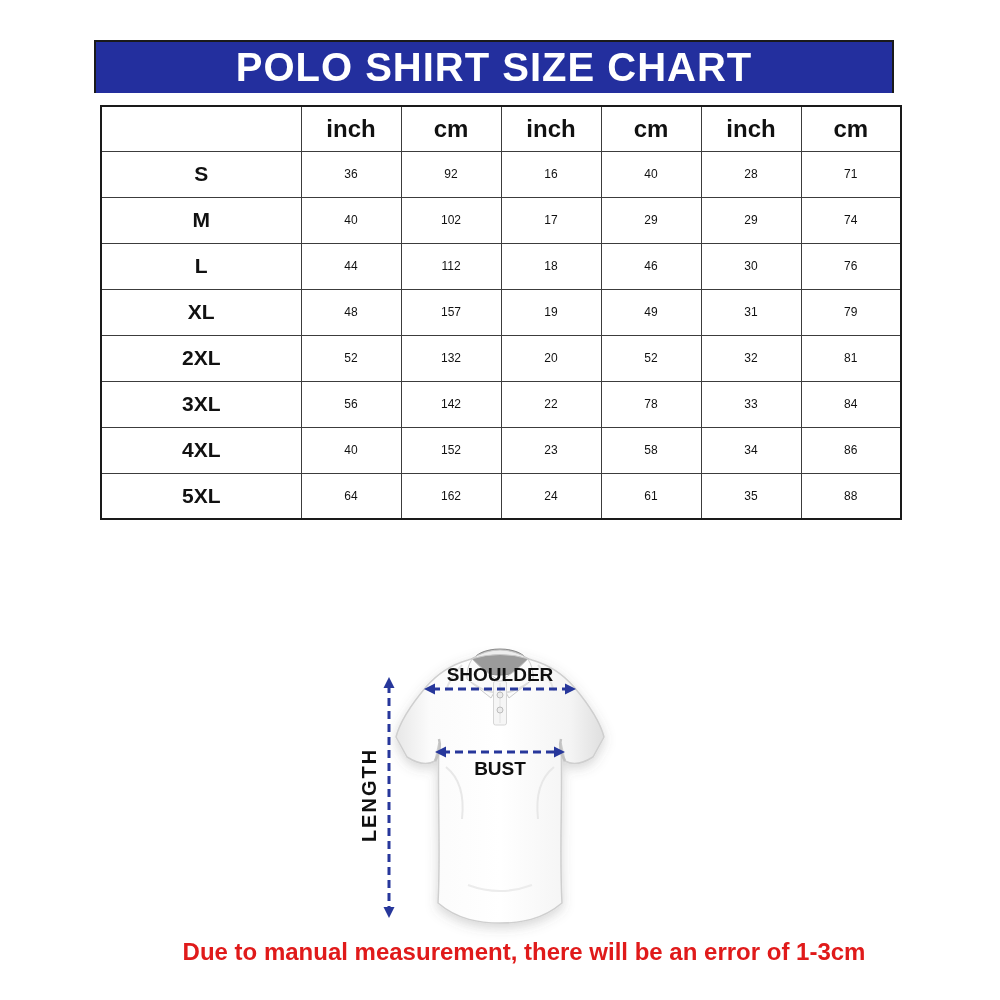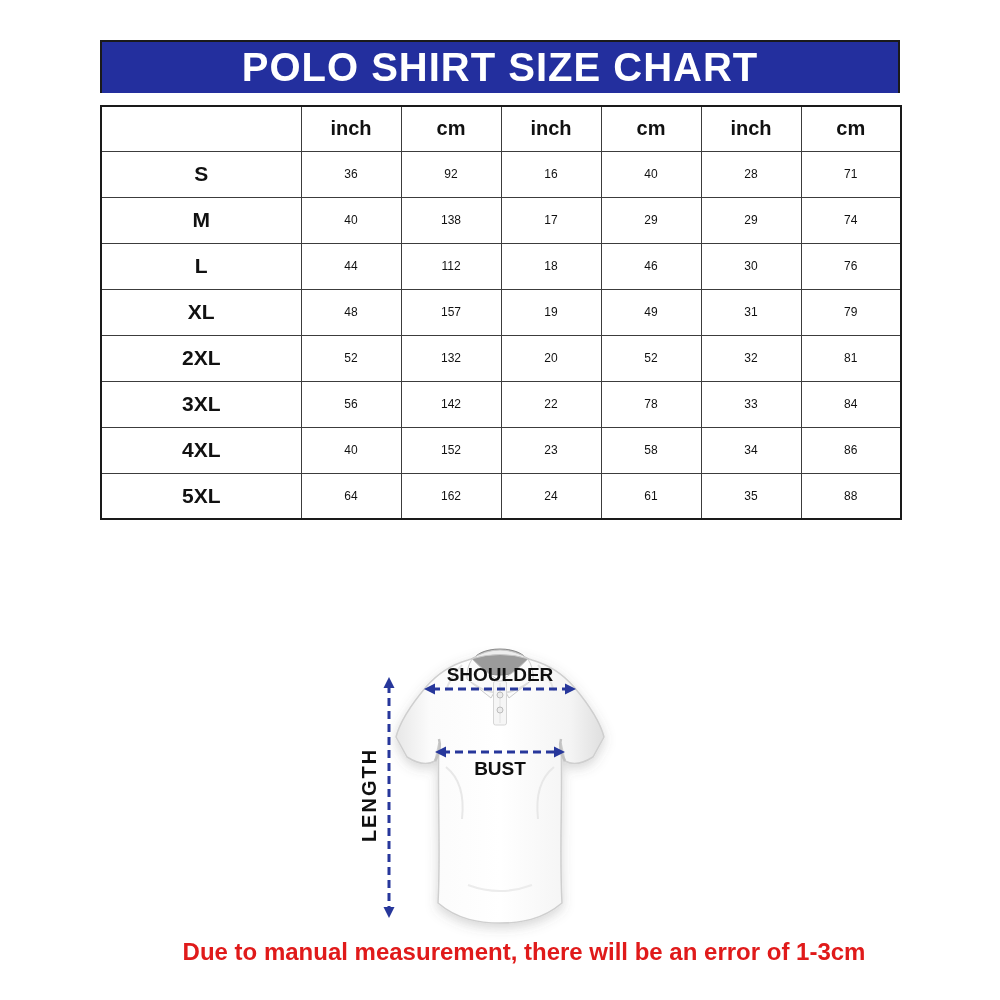--- a/index.html
+++ b/index.html
@@ -10,21 +10,21 @@
     background: #ffffff;
     font-family: "Liberation Sans", sans-serif;
     overflow: hidden;
     position: relative;
   }
   .sheet { position: absolute; inset: 0; }
 
   
   .title-bar {
     position: absolute;
-    left: 100px; top: 40px;
+    left: 94px; top: 40px;
     width: 800px; height: 53px;
     background: #232f9e;
     border: 2px solid #1a1a1a;
     border-bottom: none;
     box-sizing: border-box;
     display: flex; align-items: center; justify-content: center;
     color: #ffffff;
     font-weight: bold;
     font-size: 40px;
     letter-spacing: 1px;
@@ -50,21 +50,21 @@
   .size-table tr.group-row th {
     height: 71px;
     background: #dcdcdc;
     font-weight: bold;
     font-size: 22px;
     letter-spacing: 0.5px;
   }
   .size-table tr.units-row td {
     height: 45px;
     font-weight: bold;
-    font-size: 20px;
+    font-size: 24px;
     background: #ffffff;
   }
   .size-table tr.data-row td {
     height: 46px;
     font-size: 12px;
     font-weight: normal;
     background: #ffffff;
   }
   .size-table tr.data-row td.size-cell {
     font-weight: bold;
@@ -130,21 +130,21 @@
         <td>36</td>
         <td>92</td>
         <td>16</td>
         <td>40</td>
         <td>28</td>
         <td>71</td>
       </tr>
       <tr class="data-row">
         <td class="size-cell">M</td>
         <td>40</td>
-        <td>138</td>
+        <td>102</td>
         <td>17</td>
         <td>29</td>
         <td>29</td>
         <td>74</td>
       </tr>
       <tr class="data-row">
         <td class="size-cell">L</td>
         <td>44</td>
         <td>112</td>
         <td>18</td>

